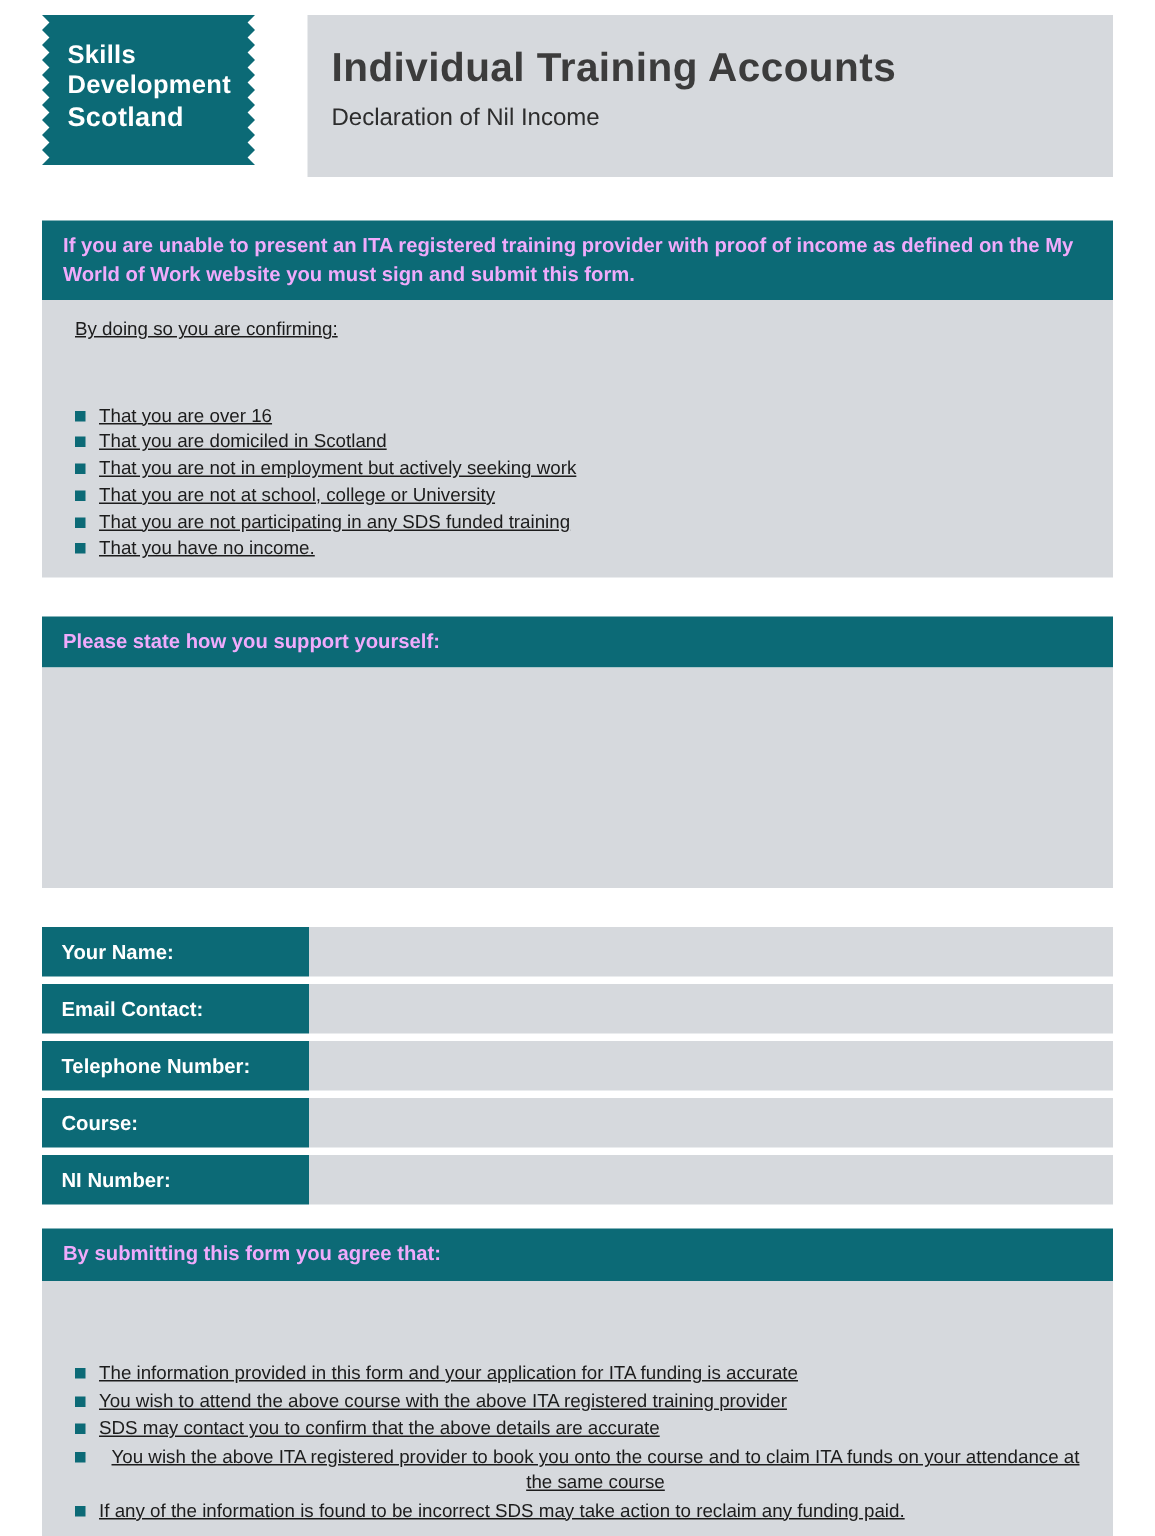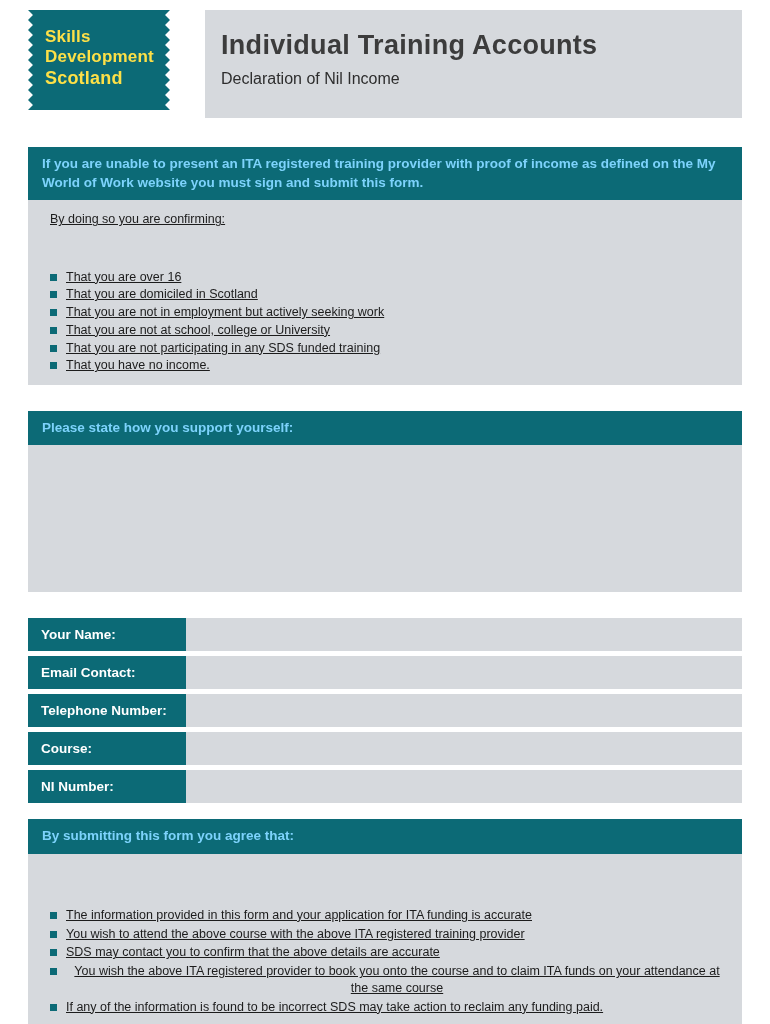--- a/index.html
+++ b/index.html
@@ -18,21 +18,21 @@
     overflow: hidden;
     padding: 10px 28px 0 28px;
   }
 
   
   .header { display: flex; align-items: flex-start; margin-bottom: 29px; }
   .logo {
     width: 142px;
     height: 100px;
     background: var(--teal);
-    color: #fde047;
+    color: #ffffff;
     padding: 17px 0 0 17px;
     flex: 0 0 auto;
     clip-path: polygon(
       0% 0%, 100% 0%,
       96.5% 5%, 100% 10%, 96.5% 15%, 100% 20%, 96.5% 25%, 100% 30%, 96.5% 35%,
       100% 40%, 96.5% 45%, 100% 50%, 96.5% 55%, 100% 60%, 96.5% 65%, 100% 70%,
       96.5% 75%, 100% 80%, 96.5% 85%, 100% 90%, 96.5% 95%, 100% 100%,
       0% 100%,
       3.5% 95%, 0% 90%, 3.5% 85%, 0% 80%, 3.5% 75%, 0% 70%, 3.5% 65%, 0% 60%,
       3.5% 55%, 0% 50%, 3.5% 45%, 0% 40%, 3.5% 35%, 0% 30%, 3.5% 25%, 0% 20%,
@@ -52,21 +52,21 @@
     font-size: 27px;
     font-weight: bold;
     color: var(--title-text);
     letter-spacing: .3px;
   }
   .doc-subtitle { font-size: 16px; color: #2d2d2d; margin-top: 9px; }
 
   
   .panel-header {
     background: var(--teal);
-    color: #7dd3fc;
+    color: #f0abfc;
     font-weight: bold;
     font-size: 13.5px;
     line-height: 1.38;
     padding: 8px 14px;
   }
   .panel-body {
     background: var(--panel-gray);
     padding: 9px 14px 10px 22px;
     font-size: 12.5px;
     color: #1c1c1c;
@@ -91,21 +91,21 @@
     background: var(--panel-gray);
     height: 147px;
     cursor: text;
   }
   .section-support { margin-bottom: 26px; }
 
   
   .fields { display: flex; flex-direction: column; gap: 5px; margin-bottom: 16px; }
   .field-row { display: flex; height: 33px; }
   .field-label {
-    width: 158px;
+    width: 178px;
     flex: 0 0 auto;
     background: var(--teal);
     color: #ffffff;
     font-weight: bold;
     font-size: 13.5px;
     display: flex;
     align-items: center;
     padding-left: 13px;
   }
   .field-input {

